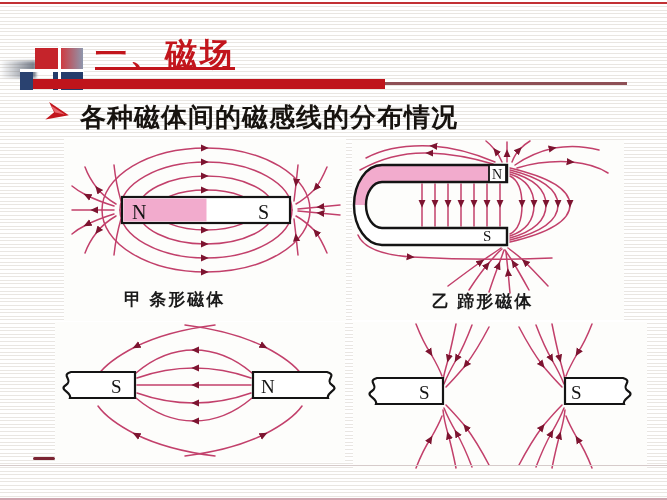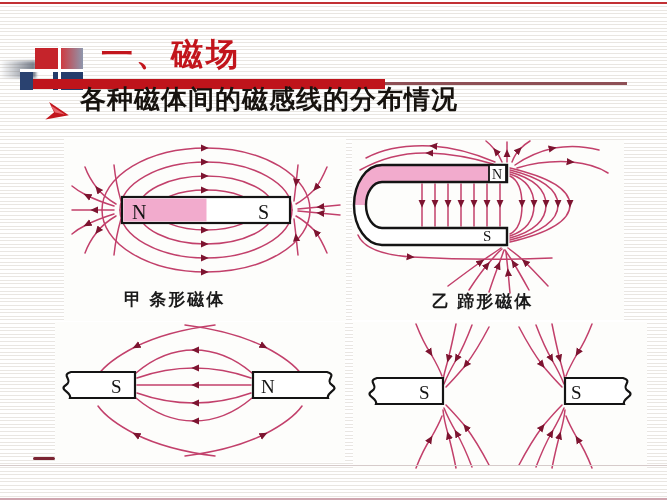--- a/index.html
+++ b/index.html
@@ -11,25 +11,25 @@
   .abs{position:absolute;}
   .top-hairline{top:2px;left:0;width:667px;height:2px;background:#c23034;}
   
   .logo-blur{left:0;top:61px;width:36px;height:17px;background:linear-gradient(90deg,rgba(110,118,130,0),rgba(96,104,118,.9));filter:blur(1.5px);}
   .logo-red{left:35px;top:48px;width:24px;height:21px;background:#c5242b;}
   .logo-fade{left:61px;top:48px;width:22px;height:21px;background:linear-gradient(90deg,#cf3a40,#8e97ad);}
   .logo-navy-s{left:20px;top:72px;width:13px;height:18px;background:#2a4270;}
   .logo-navy{left:53px;top:72px;width:30px;height:18px;background:#243c6b;}
   .logo-gap-v{left:58px;top:46px;width:3px;height:46px;background:#ffffff;}
   .logo-gap-h{left:20px;top:69px;width:64px;height:3px;background:#ffffff;}
-  .title{left:101px;top:33px;font-size:32px;font-weight:bold;color:#c2151c;letter-spacing:3px;white-space:nowrap;}
+  .title{left:95px;top:33px;font-size:32px;font-weight:bold;color:#c2151c;letter-spacing:3px;white-space:nowrap;text-decoration:underline;}
   .rule-thick{left:33px;top:79px;width:352px;height:10px;background:#bf141b;}
   .rule-thin{left:385px;top:82px;width:242px;height:3px;background:#8e5056;}
   .bullet-arrow{left:45px;top:101px;width:26px;height:24px;}
-  .bullet-text{left:80px;top:82px;font-size:26px;font-weight:bold;color:#17130f;letter-spacing:1px;white-space:nowrap;}
+  .bullet-text{left:80px;top:100px;font-size:26px;font-weight:bold;color:#17130f;letter-spacing:1px;white-space:nowrap;}
   .panel{background:#fdfdfb;}
   .panelA{left:64px;top:139px;width:282px;height:182px;}
   .panelB{left:352px;top:140px;width:272px;height:180px;}
   .panelC{left:55px;top:322px;width:290px;height:140px;}
   .panelD{left:353px;top:322px;width:294px;height:148px;}
   .panel svg{display:block;width:100%;height:100%;}
   .fl path{fill:none;stroke:#c2406b;stroke-width:1.5;stroke-linecap:round;}
   .magnet-stroke{fill:#ffffff;stroke:#141414;stroke-width:2.2;}
   .pole-letter{font-family:"Liberation Serif","DejaVu Serif",serif;fill:#141414;}
   .caption{font-family:"Liberation Serif","DejaVu Serif",serif;font-weight:bold;fill:#1a1a1a;}

